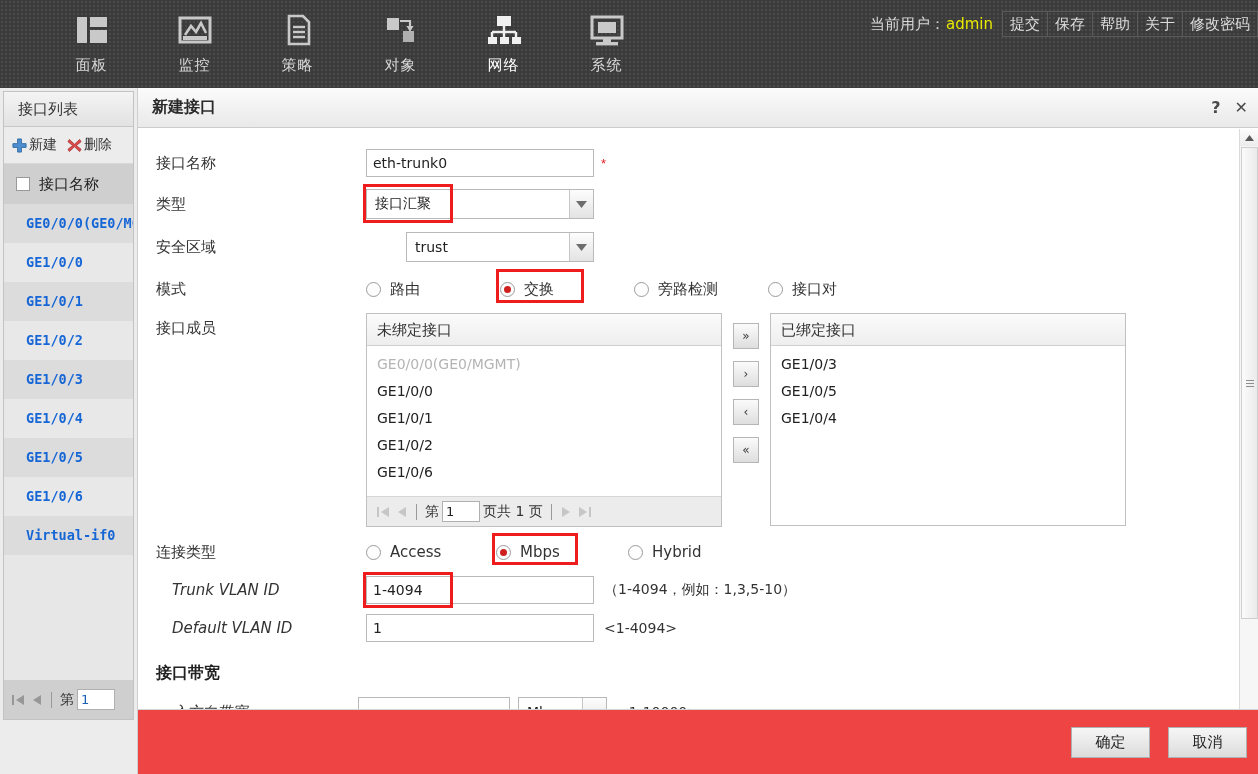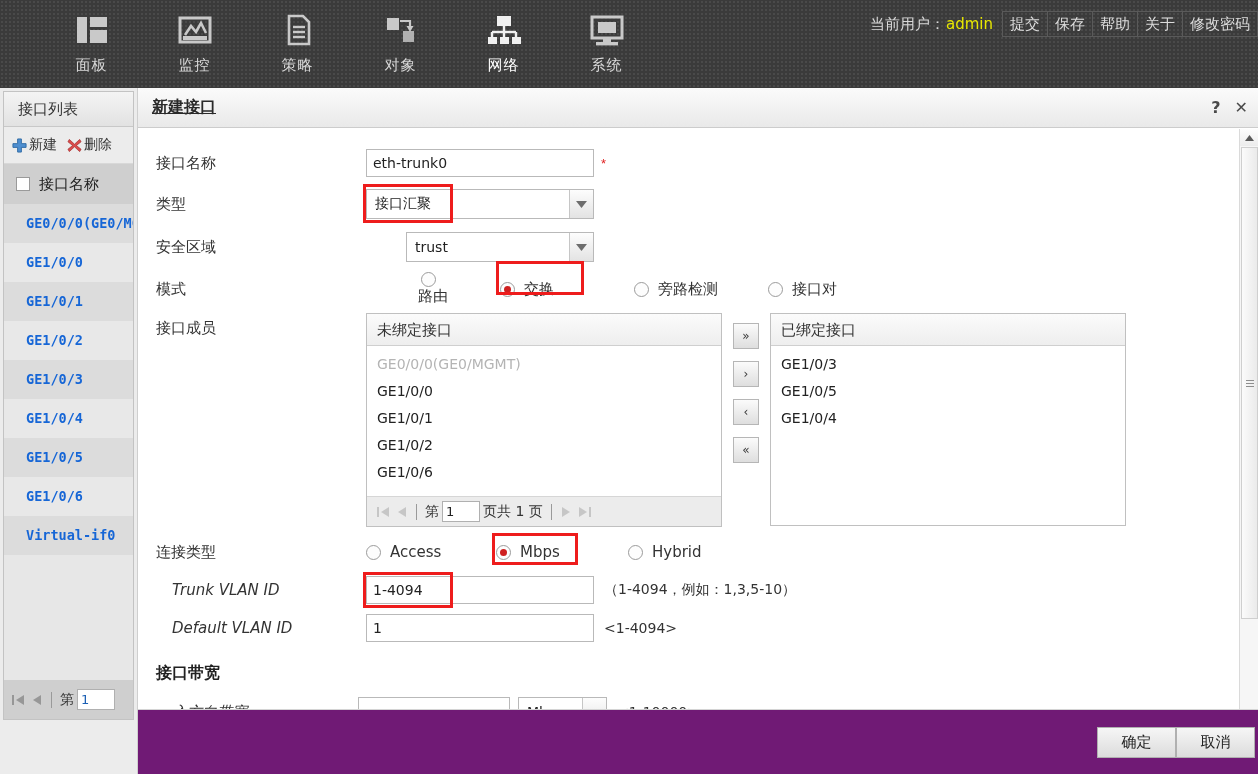--- a/index.html
+++ b/index.html
@@ -128,21 +128,21 @@
     border-left: 1px solid #cfcfcf;
   }
   .dlg-title {
     position: relative; height: 40px;
     background: linear-gradient(#fbfbfb, #e9e9e9);
     border-bottom: 1px solid #cccccc;
     display: flex; align-items: center;
   }
   .dlg-title-text {
     font-size: 16px; color: #2a2a2a; font-weight: bold;
-    padding-left: 14px; font-family: "DejaVu Sans", sans-serif; text-decoration: underline;
+    padding-left: 14px; font-family: "DejaVu Sans", sans-serif;
   }
   .dlg-title-btns {
     position: absolute; right: 10px; top: 0; height: 40px;
     display: flex; align-items: center; gap: 14px;
   }
   .dlg-ico { cursor: pointer; color: #4a4a4a; font-size: 16px; font-weight: bold;
              line-height: 1; font-family: "DejaVu Sans", sans-serif; }
 
   .dlg-body {
     position: absolute; left: 0; top: 41px;
@@ -252,23 +252,23 @@
     font-size: 16px; font-weight: bold; color: #222;
     padding-left: 18px; margin-top: 16px; margin-bottom: 6px;
     font-family: "DejaVu Sans", sans-serif;
   }
   .hint { font-size: 14px; color: #333; margin-left: 10px; white-space: nowrap;
           font-family: "DejaVu Sans", sans-serif; }
 
   .dlg-footer {
     position: absolute; left: 0; bottom: 0;
     width: 1121px; height: 65px;
-    background: #701a75; border-top: 1px solid #d4d4d4;
+    background: #ef4444; border-top: 1px solid #d4d4d4;
     display: flex; align-items: center; justify-content: flex-end;
-    padding-right: 4px; 
+    padding-right: 12px; gap: 18px;
   }
   .btn {
     width: 79px; height: 31px;
     background: linear-gradient(#f6f6f6,#dcdcdc);
     border: 1px solid #b0b0b0; cursor: pointer;
     display: flex; align-items: center; justify-content: center;
     font-size: 15px; color: #222; font-family: "DejaVu Sans", sans-serif;
   }
 </style>
 </head>
@@ -454,21 +454,21 @@
                     <polygon points="0,0 11,0 5.5,7" fill="#6d6d6d"></polygon>
                   </svg>
               </span>
             </div>
           </div>
         </div>
 
         <div class="frow" style="height:40px;">
           <div class="flabel">模式</div>
           <div class="radio-group" style="position:relative;">
-            <div class="radio-opt" style="width:134px;flex-direction:column;">
+            <div class="radio-opt" style="width:134px;">
               <span class="rdo"></span>
               <span>路由</span>
             </div>
             <div class="radio-opt" style="width:134px;">
               <span class="rdo on"></span>
               <span>交换</span>
             </div>
             <div class="radio-opt" style="width:134px;">
               <span class="rdo"></span>
               <span>旁路检测</span>

